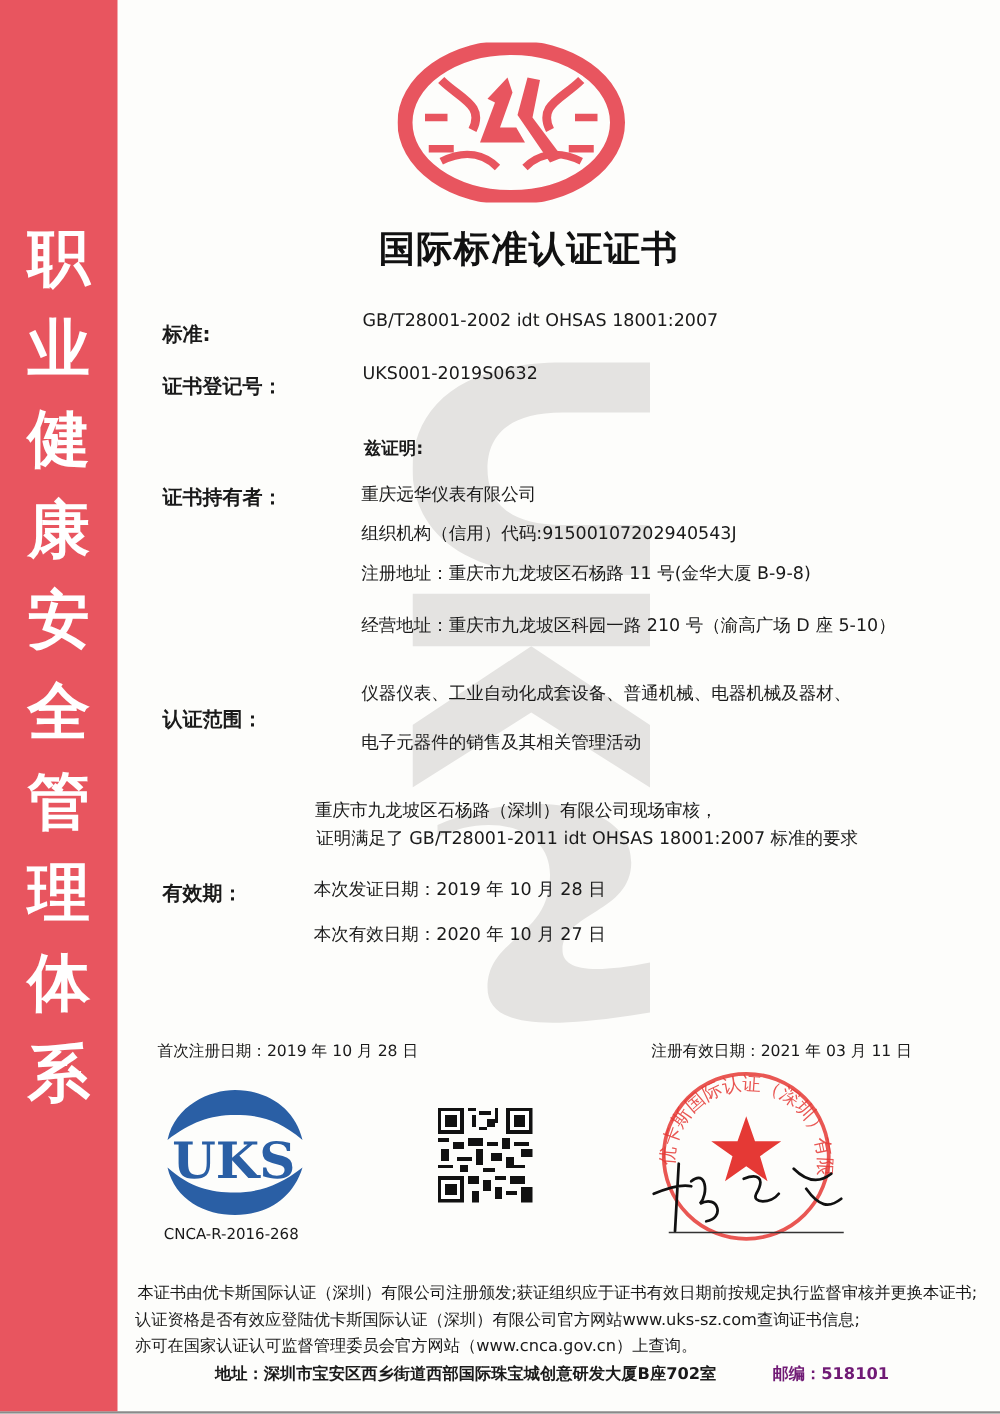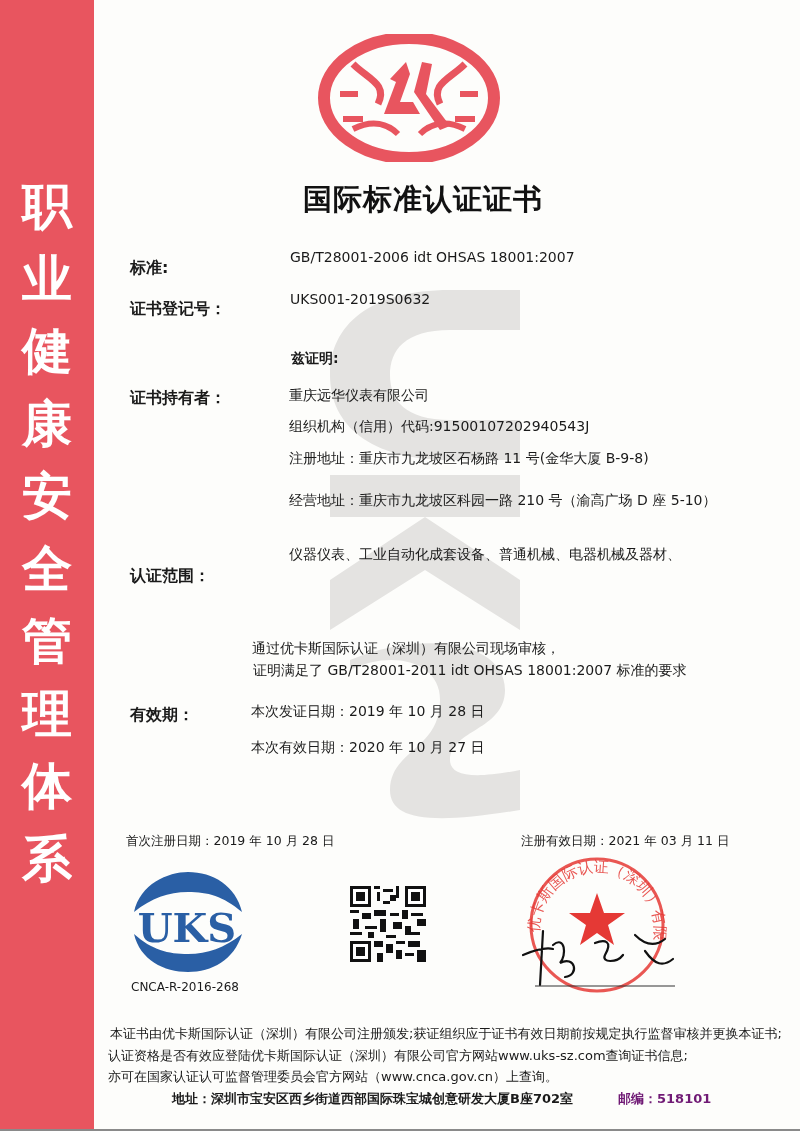--- a/index.html
+++ b/index.html
@@ -70,37 +70,38 @@
       <path d="M22 60 L40 60 M142 60 L160 60 M25 85 L45 85 M137 85 L157 85" stroke="#e8555f" stroke-width="6"></path>
       <path d="M35 95 C55 85 70 90 80 100 M147 95 C127 85 112 90 102 100" stroke="#e8555f" stroke-width="6" fill="none"></path>
       <path d="M88 28 L72 45 L78 48 L66 80 L102 80 L95 68 L82 68 L92 40 Z" fill="#e8555f"></path>
       <path d="M104 28 L96 58 L122 96 L132 92 L108 60 L114 30 Z" fill="#e8555f"></path>
     </svg>
   </div>
 
   <div class="main-title">国际标准认证证书</div>
 
   <div class="label" style="left:130px; top:258px;">标准:</div>
-  <div class="value" style="left:290px; top:249px;">GB/T28001-2006 idt OHSAS 18001:2007</div>
+  <div class="value" style="left:290px; top:249px;">GB/T28001-2002 idt OHSAS 18001:2007</div>
 
   <div class="label" style="left:130px; top:299px;">证书登记号：</div>
   <div class="value" style="left:290px; top:291px;">UKS001-2019S0632</div>
 
   <div class="value bold" style="left:291px; top:350px;">兹证明:</div>
 
   <div class="label" style="left:130px; top:388px;">证书持有者：</div>
   <div class="value" style="left:289px; top:387px;">重庆远华仪表有限公司</div>
   <div class="value" style="left:289px; top:418px;">组织机构（信用）代码:91500107202940543J</div>
   <div class="value" style="left:289px; top:450px;">注册地址：重庆市九龙坡区石杨路 11 号(金华大厦 B-9-8)</div>
   <div class="value" style="left:289px; top:492px;">经营地址：重庆市九龙坡区科园一路 210 号（渝高广场 D 座 5-10）</div>
 
   <div class="label" style="left:130px; top:566px;">认证范围：</div>
   <div class="value" style="left:289px; top:546px;">仪器仪表、工业自动化成套设备、普通机械、电器机械及器材、</div>
+  <div class="value" style="left:289px; top:585px;">电子元器件的销售及其相关管理活动</div>
 
-  <div class="value" style="left:252px; top:640px;">通过优卡斯国际认证（深圳）有限公司现场审核，</div>
+  <div class="value" style="left:252px; top:640px;">重庆市九龙坡区石杨路（深圳）有限公司现场审核，</div>
   <div class="value" style="left:253px; top:662px;">证明满足了 GB/T28001-2011 idt OHSAS 18001:2007 标准的要求</div>
 
   <div class="label" style="left:130px; top:705px;">有效期：</div>
   <div class="value" style="left:251px; top:703px;">本次发证日期：2019 年 10 月 28 日</div>
   <div class="value" style="left:251px; top:739px;">本次有效日期：2020 年 10 月 27 日</div>
 
   <div class="date-line" style="left:126px; top:833px;">首次注册日期：2019 年 10 月 28 日</div>
   <div class="date-line" style="left:521px; top:833px;">注册有效日期：2021 年 03 月 11 日</div>
 
   <div class="uks-logo">

